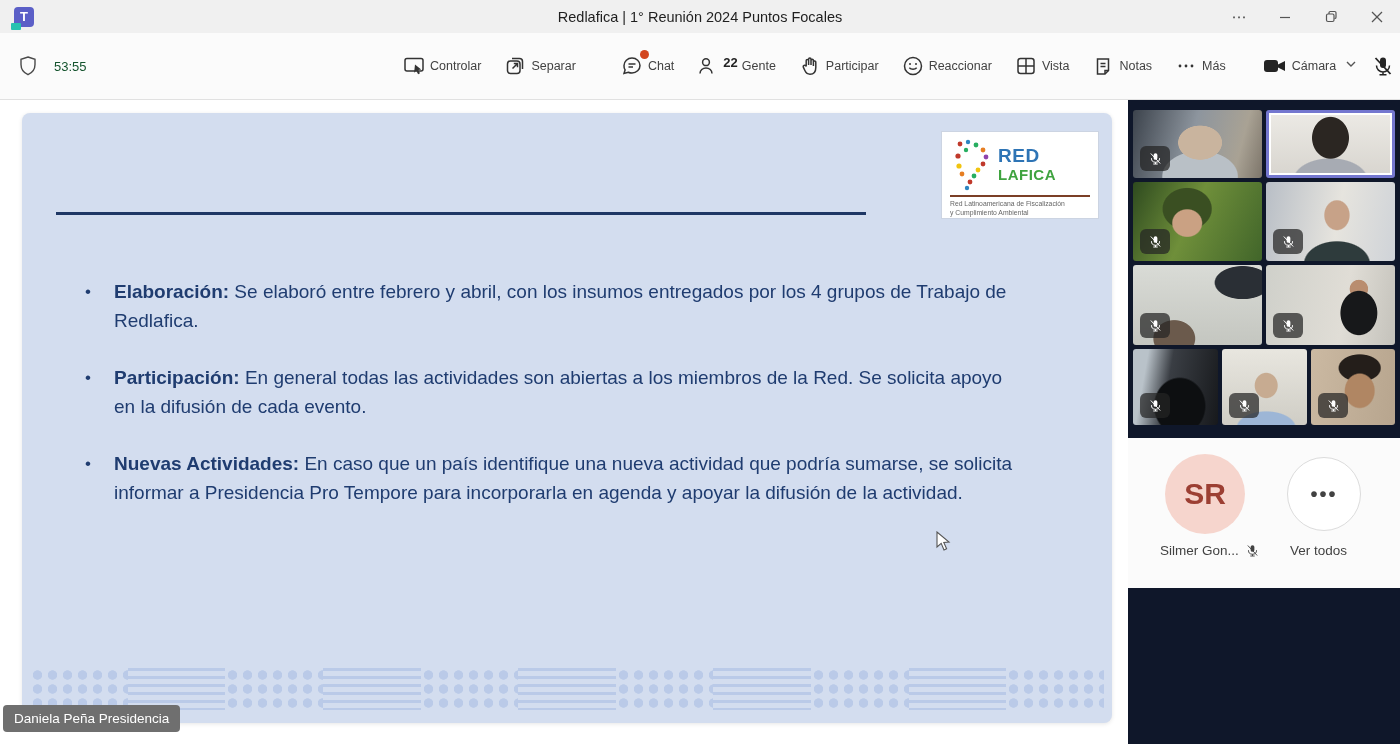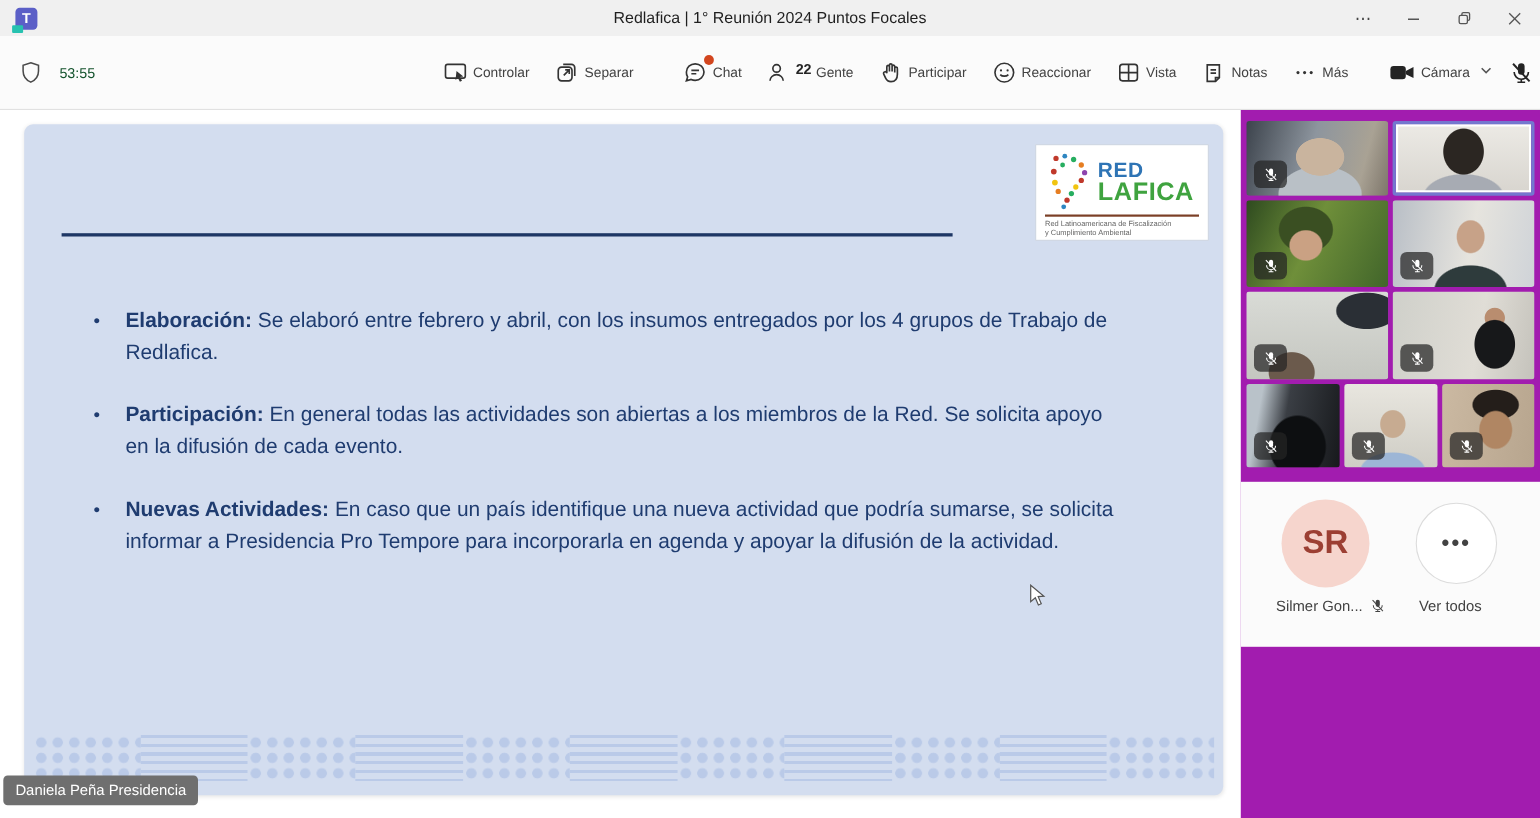--- a/index.html
+++ b/index.html
@@ -44,35 +44,35 @@
   .bullets { position:absolute; left:92px; top:165px; width:912px; }
   .bullet { position:relative; font-size:19px; line-height:28.5px; color:#1f3c70; margin-bottom:29px; }
   .bullet .mark { position:absolute; left:-29px; top:0; font-size:17px; }
   .bullet b { font-weight:bold; }
 
   .logo-box { position:absolute; right:13px; top:18px; width:158px; height:88px; background:#fff; border:1px solid #ccd4e2; padding:5px 8px 4px; }
   .logo-top { display:flex; align-items:center; height:56px; }
   .logo-map { width:48px; height:54px; position:relative; }
   .logo-text { line-height:19px; }
   .logo-red { color:#2e74b5; font-weight:bold; font-size:19px; letter-spacing:.5px; }
-  .logo-lafica { color:#3fa33f; font-weight:bold; font-size:23px; letter-spacing:.5px; }
+  .logo-lafica { color:#3fa33f; font-weight:bold; font-size:15px; letter-spacing:.5px; }
   .logo-line { height:2px; background:#7b3f26; margin:2px 0 3px; }
   .logo-tag { font-size:6.8px; color:#666; line-height:8.5px; }
 
   .pattern { position:absolute; left:8px; right:8px; bottom:13px; height:42px; display:flex; overflow:hidden; opacity:.75; }
   .pat { flex:1; }
   .pat-waves { background:repeating-linear-gradient(180deg,#b2c4e6 0 3px,transparent 3px 8px); }
   .pat-dots { background:radial-gradient(circle 4.5px at 50% 50%, #b2c4e6 4.4px, transparent 5px); background-size:15px 14px; }
 
   .name-tag { position:absolute; left:3px; top:705px; height:27px; background:#6f6f6f; border-radius:4px; color:#fff; font-size:13.5px; display:flex; align-items:center; padding:0 11px; z-index:5; }
 
   .cursor { position:absolute; left:936px; top:531px; z-index:9; }
 
   
-  .rail { position:absolute; right:0; top:100px; width:272px; height:644px; background:#a21caf; }
+  .rail { position:absolute; right:0; top:100px; width:272px; height:644px; background:#0f172a; }
   .tile { position:absolute; border-radius:3px; overflow:hidden; cursor:pointer; }
   .tile.active { border:3px solid #7477cf; box-shadow:inset 0 0 0 2px #fff; }
   .micbadge { position:absolute; left:7px; bottom:7px; width:30px; height:25px; background:rgba(36,36,36,.72); border-radius:6px; display:flex; align-items:center; justify-content:center; }
   .micbadge svg { stroke:#fff; fill:none; stroke-width:1.6; }
 
   .pv1 { background:radial-gradient(ellipse 36px 28px at 52% 48%,#c9b49e 0 60%,transparent 62%),radial-gradient(ellipse 62px 42px at 52% 98%,#b9c0c6 0 60%,transparent 62%),linear-gradient(105deg,#3c434c,#8d959e 45%,#a9a294 80%,#7d756a); }
   .pv2 { background:radial-gradient(ellipse 30px 34px at 50% 40%,#2b2622 0 60%,transparent 63%),radial-gradient(ellipse 15px 17px at 50% 46%,#c9a183 0 55%,transparent 60%),radial-gradient(ellipse 58px 34px at 50% 108%,#a7abb3 0 62%,transparent 65%),linear-gradient(#eceae5,#d8d5cf); }
   .pv3 { background:radial-gradient(ellipse 26px 24px at 42% 52%,#caa183 0 55%,transparent 60%),radial-gradient(ellipse 40px 34px at 42% 34%,#3a4f22 0 60%,transparent 63%),linear-gradient(115deg,#2e4a1f,#6f8f3a 45%,#41652a); }
   .pv4 { background:radial-gradient(ellipse 22px 26px at 55% 42%,#c7a288 0 55%,transparent 60%),radial-gradient(ellipse 52px 36px at 55% 104%,#2e3b3c 0 62%,transparent 65%),linear-gradient(100deg,#b8bec6,#e6e4de 55%,#cfd3d8); }
   .pv5 { background:radial-gradient(ellipse 34px 30px at 32% 92%,#6b5a4c 0 60%,transparent 63%),radial-gradient(ellipse 44px 26px at 85% 22%,#2a2f35 0 62%,transparent 65%),linear-gradient(#d9dbd6,#c4c6c0); }

